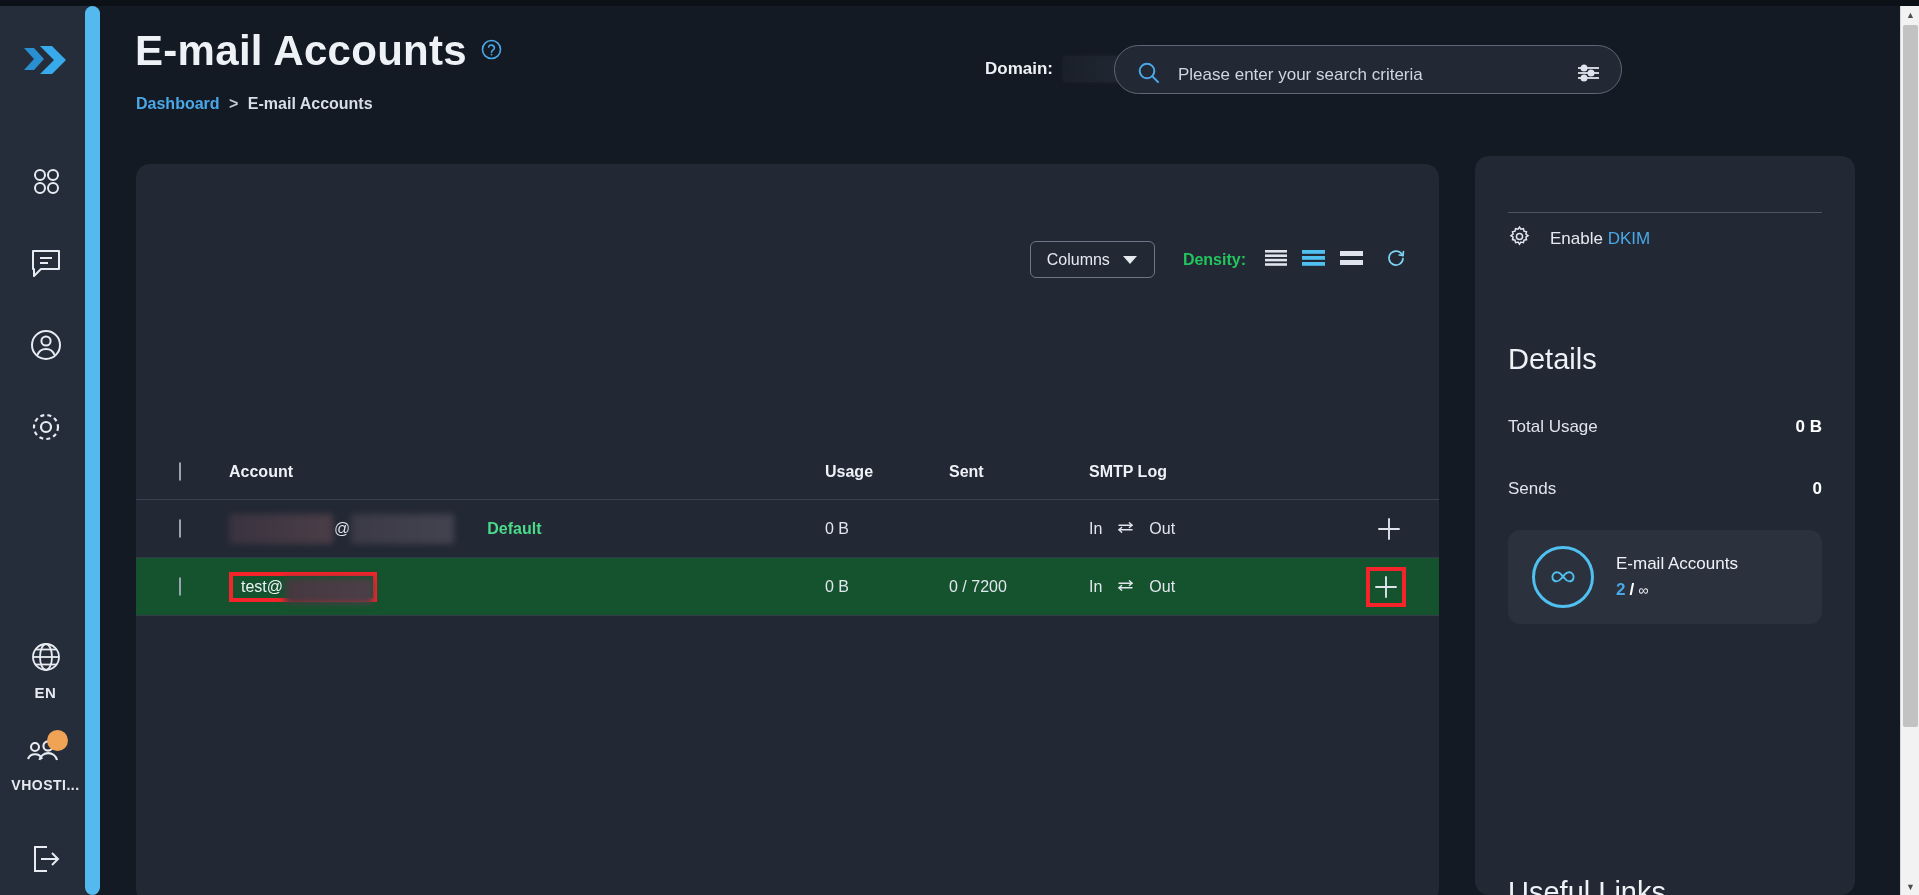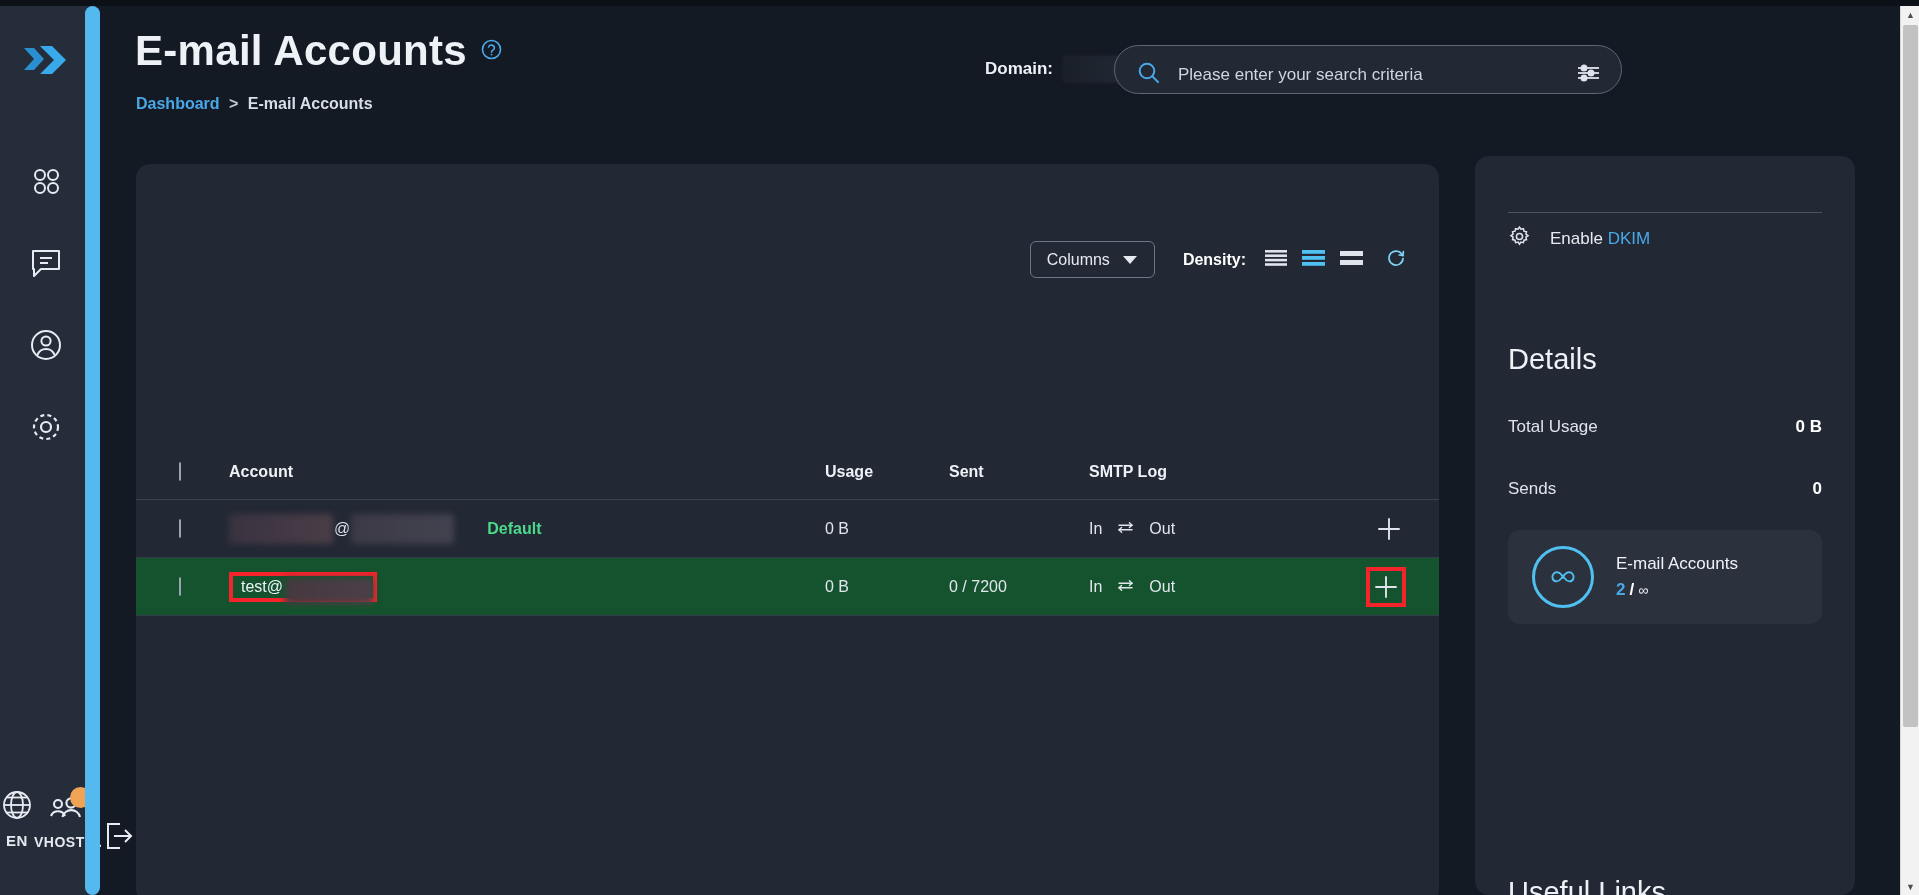--- a/index.html
+++ b/index.html
@@ -16,21 +16,21 @@
 
   
   .sidebar {
     position:absolute; left:0; top:6px; width:91px; height:889px;
     background:#262d3a; display:flex; flex-direction:column; align-items:center;
   }
   .logo { margin-top:32px; width:56px; height:44px; display:flex; align-items:center; justify-content:center; }
   .nav-icons { margin-top:58px; display:flex; flex-direction:column; align-items:center; }
   .nav-item { width:56px; height:82px; display:flex; align-items:center; justify-content:center; cursor:pointer; }
   .nav-item svg { display:block; }
-  .bottom-group { position:absolute; bottom:12px; left:0; width:91px; display:flex; flex-direction:row; align-items:center; }
+  .bottom-group { position:absolute; bottom:0; left:0; width:91px; display:flex; flex-direction:column; align-items:center; }
   .nav-stack { display:flex; flex-direction:column; align-items:center; cursor:pointer; }
   .nav-caption { font-size:15px; letter-spacing:.5px; color:#e6eaf0; margin-top:6px; font-weight:600; }
   .badge-dot {
     position:absolute; width:21px; height:21px; border-radius:50%;
     background:#f0a355; right:12px; top:-4px;
   }
 
   
   .blue-bar { position:absolute; left:85px; top:6px; width:15px; height:889px; background:#53b9ef; border-radius:8px; }
 
@@ -73,21 +73,21 @@
   .table-card {
     position:absolute; left:136px; top:164px; width:1303px; height:739px;
     background:#222834; border-radius:14px;
   }
   .toolbar { position:absolute; right:33px; top:77px; display:flex; align-items:center; gap:28px; }
   .columns-btn {
     border:1px solid #6d7787; border-radius:6px; height:37px; padding:0 16px;
     display:flex; align-items:center; gap:12px; color:#e6eaf0; font-size:16px; cursor:pointer;
   }
   .density-group { display:flex; align-items:center; gap:15px; }
-  .density-label { font-size:16px; font-weight:700; color:#ffffff; margin-right:4px; }
+  .density-label { font-size:16px; font-weight:700; color:#22c55e; margin-right:4px; }
   .dicon { cursor:pointer; display:block; }
   .refresh-icon { color:#7fd4f5; cursor:pointer; margin-left:8px; }
 
   
   .tbl { position:absolute; left:0; top:280px; width:100%; }
   .trow { display:flex; align-items:center; height:58px; padding-left:43px; padding-right:33px; }
   .thead { height:56px; border-bottom:1px solid #3a4250; }
   .thead .cell { font-size:16px; font-weight:700; color:#eef2f7; }
   .tbody-row { border-bottom:1px solid #333b49; cursor:pointer; }
   .tbody-row.selected { background:#14532d; }

